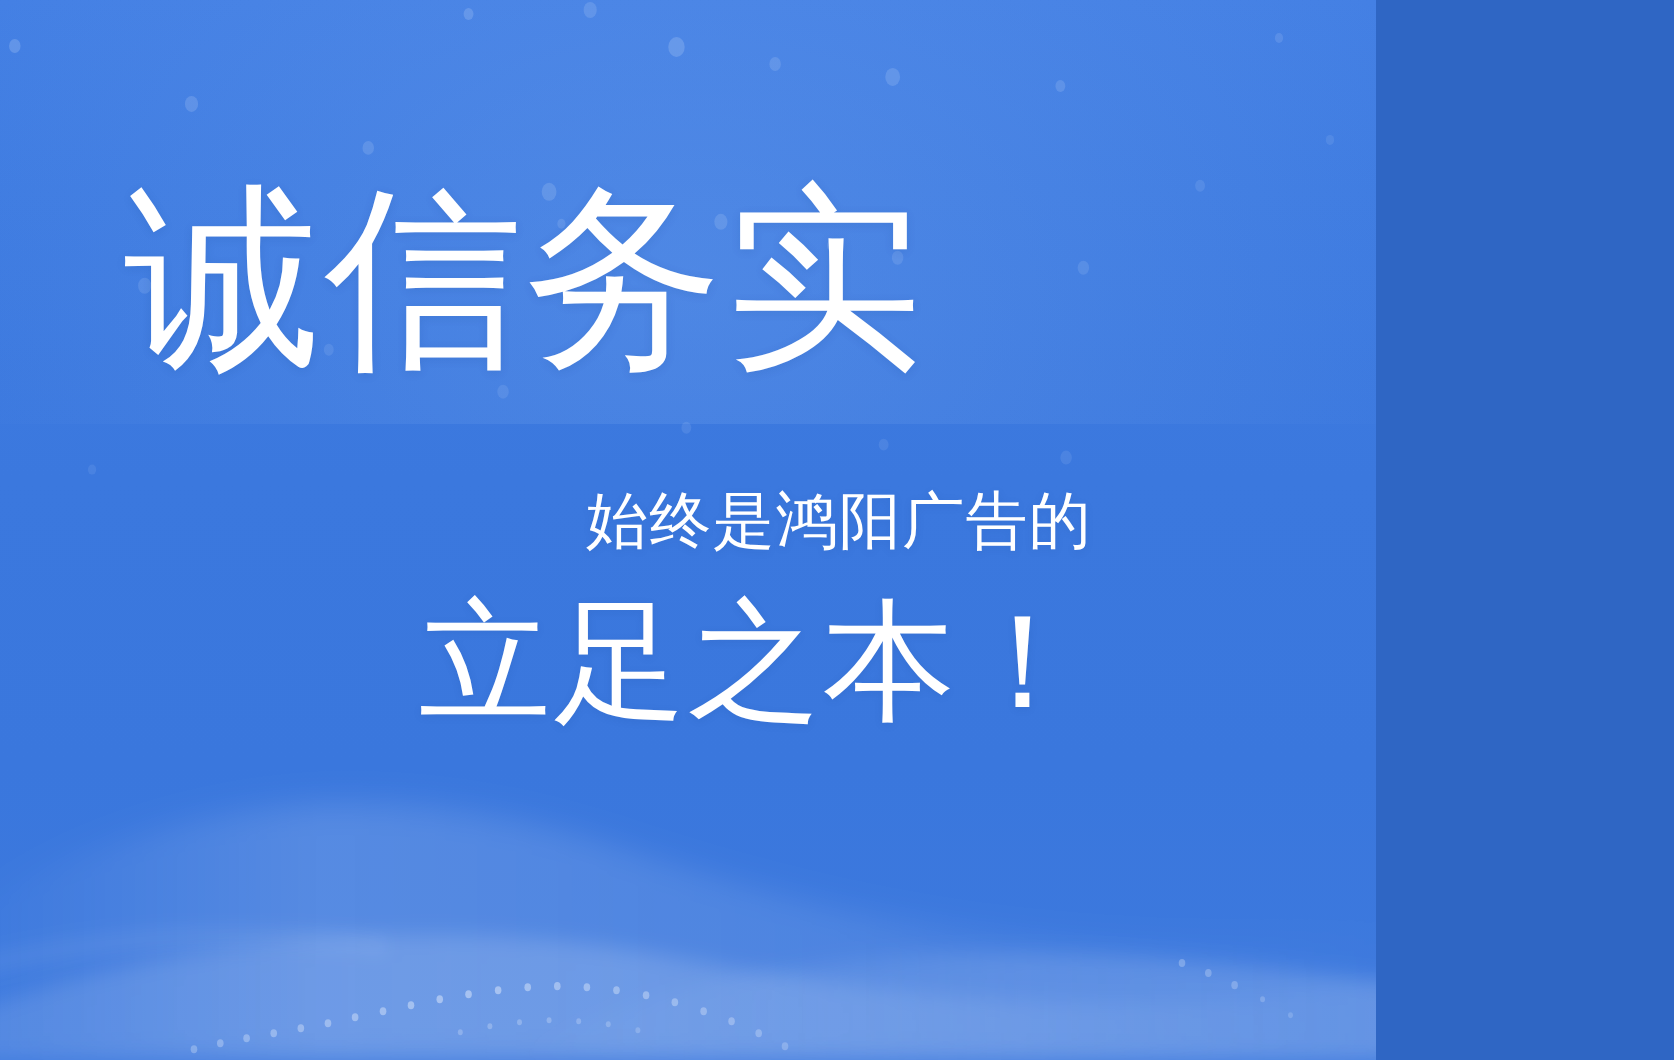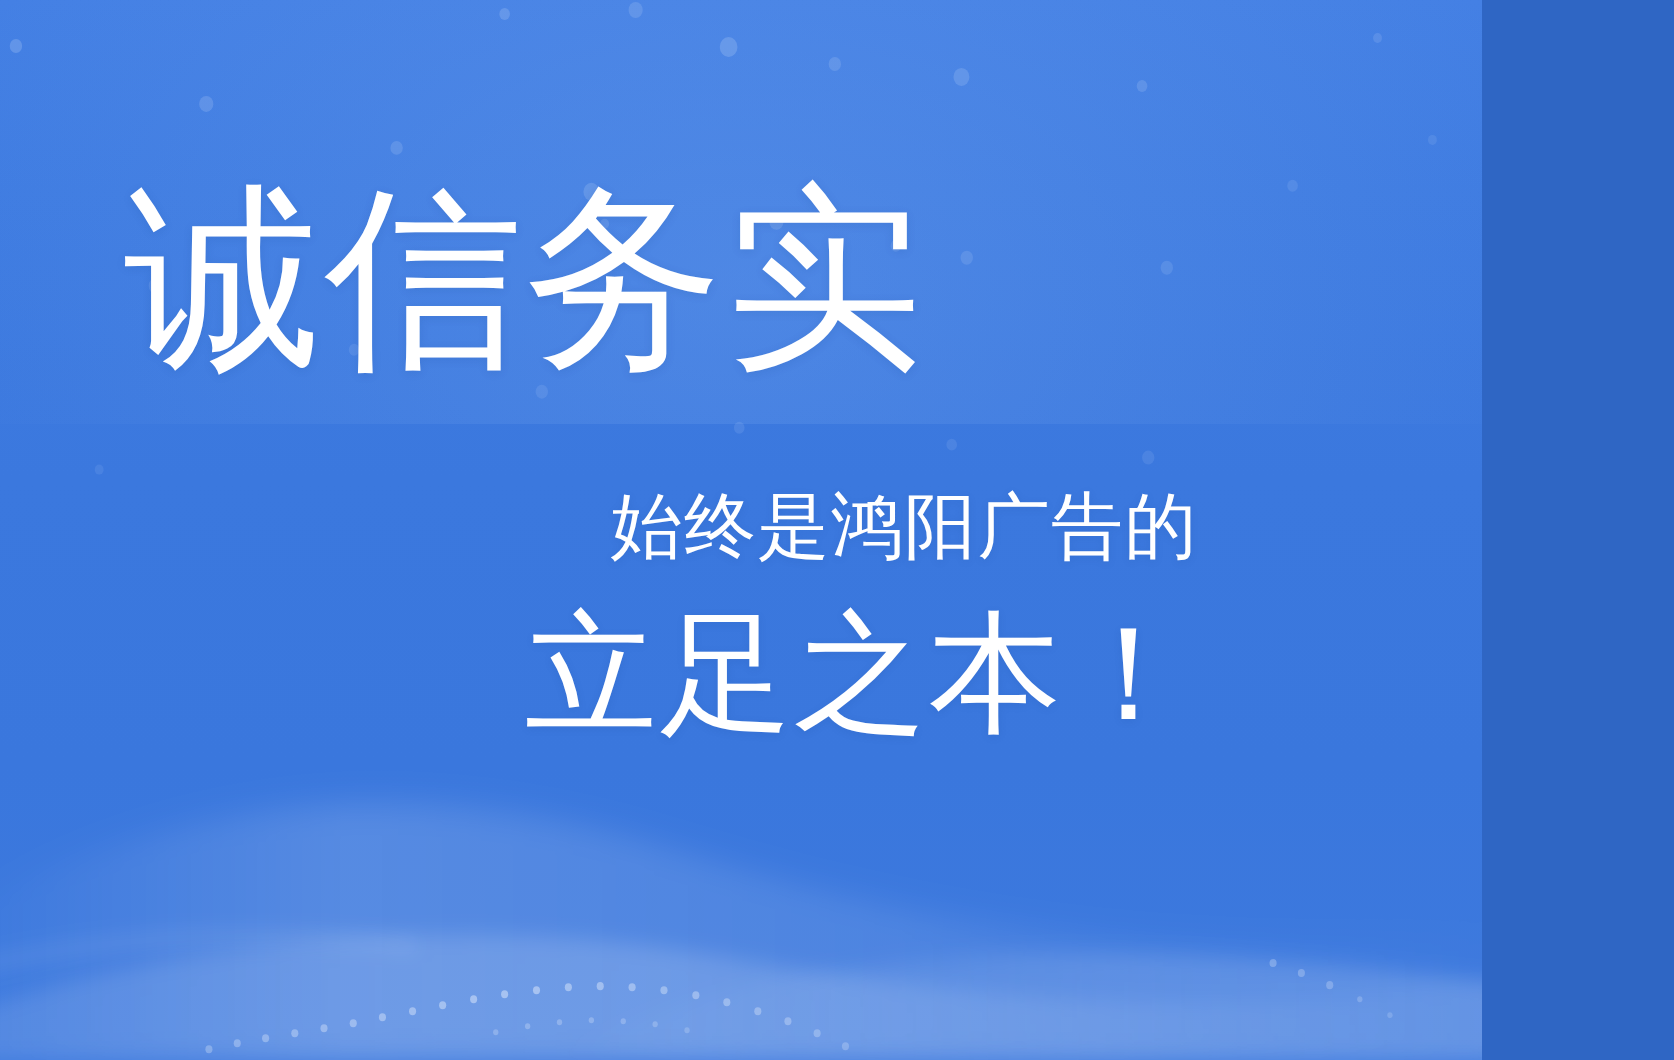--- a/index.html
+++ b/index.html
@@ -3,21 +3,21 @@
 <meta charset="utf-8">
 <style>
   html, body {
     margin: 0;
     padding: 0;
     background: #2f66c4;
   }
 
   #stage {
     position: relative;
-    width: 1482px;
+    width: 1376px;
     height: 1060px;
     overflow: hidden;
     background: #4c1d95;
     font-family: "Liberation Sans", "DejaVu Sans", sans-serif;
   }
 
   
 
   .bg-base {
     position: absolute;
@@ -97,21 +97,21 @@
   .subblock {
     position: absolute;
     right: 284px;
     top: 486px;
     text-align: right;
     color: #ffffff;
     white-space: nowrap;
   }
 
   .sub-line-1 {
-    font-size: 72px;
+    font-size: 62px;
     line-height: 1.12;
     letter-spacing: 0.02em;
     font-weight: 400;
     text-shadow: 0 2px 8px rgba(20,60,130,0.10);
   }
 
   .sub-line-2 {
     font-size: 132px;
     line-height: 1.16;
     letter-spacing: 0.02em;

